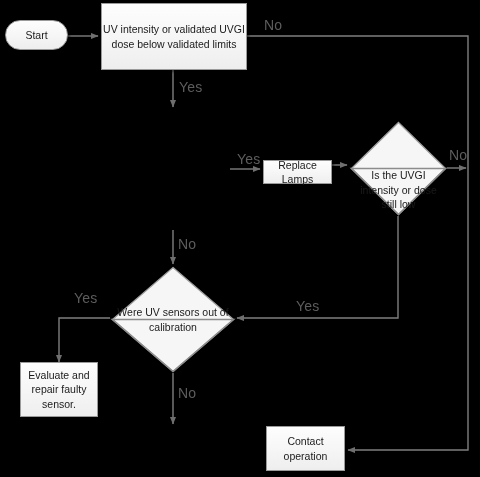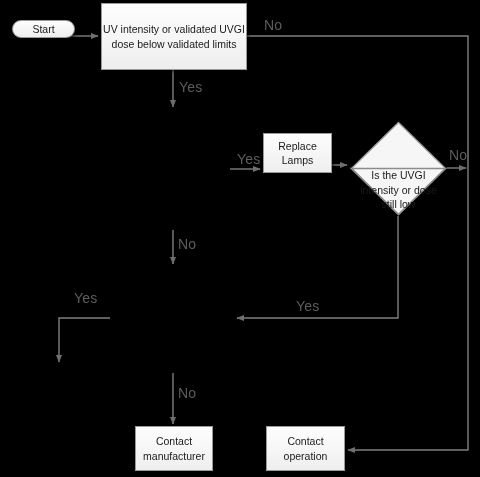--- a/index.html
+++ b/index.html
@@ -127,46 +127,55 @@
   <div class="edge-label" style="left:178px; top:236px;">No</div>
 
   <div class="edge-label" style="left:449px; top:147px;">No</div>
 
   <div class="edge-label" style="left:296px; top:298px;">Yes</div>
 
   <div class="edge-label" style="left:74px; top:290px;">Yes</div>
 
   <div class="edge-label" style="left:178px; top:385px;">No</div>
 
-  <div class="node box terminator" style="left:12px; top:20px; width:63px; height:18px;">
+  <div class="node box terminator" style="left:5px; top:20px; width:63px; height:30px;">
     <span class="nodetext">Start</span>
   </div>
 
   <div class="node box" style="left:101px; top:3px; width:146px; height:67px;">
     <span class="nodetext">UV intensity or validated UVGI dose below validated limits</span>
   </div>
 
 
-  <div class="node box" style="left:263px; top:133px; width:69px; height:40px;">
+  <div class="node box" style="left:263px; top:160px; width:69px; height:24px;">
     <span class="nodetext">Replace Lamps</span>
   </div>
 
   <div class="diamond-wrap" style="left:350px; top:121px; width:97px; height:95px;">
     <svg width="97" height="95" viewBox="0 0 97 95">
       <polygon points="48.5,1.5 95.5,47.5 48.5,93.5 1.5,47.5" fill="#f6f6f6" stroke="#9e9e9e" stroke-width="1.3"></polygon>
       <polygon points="95.5,47.5 48.5,93.5 1.5,47.5" fill="none" stroke="#8c8c8c" stroke-width="1.6"></polygon>
     </svg>
     <div class="diamond-label">
       <span style="width:80px; display:block;margin-top:43px;">Is the UVGI intensity or dose still low</span>
     </div>
   </div>
 
+  <div class="diamond-wrap" style="left:111px; top:266px; width:124px; height:107px;">
+    <svg width="124" height="107" viewBox="0 0 124 107">
+      <polygon points="62,1.5 122.5,53.5 62,105.5 1.5,53.5" fill="#f6f6f6" stroke="#9e9e9e" stroke-width="1.3"></polygon>
+      <polygon points="122.5,53.5 62,105.5 1.5,53.5" fill="none" stroke="#8c8c8c" stroke-width="1.6"></polygon>
+    </svg>
+    <div class="diamond-label">
+      <span style="width:112px; display:block;">Were UV sensors out of calibration</span>
+    </div>
+  </div>
 
+  <div class="node box" style="left:20px; top:362px; width:78px; height:55px;">
+    <span class="nodetext">Evaluate and repair faulty sensor.</span>
+  </div>
 
-  <div class="node box" style="left:135px; top:426px; width:78px; height:45px;">
-    <span class="nodetext">Contact manufacturer</span>
-  </div>
 
   <div class="node box" style="left:266px; top:426px; width:79px; height:45px;">
     <span class="nodetext">Contact operation</span>
   </div>
 
 </div>
 
 </body></html>

